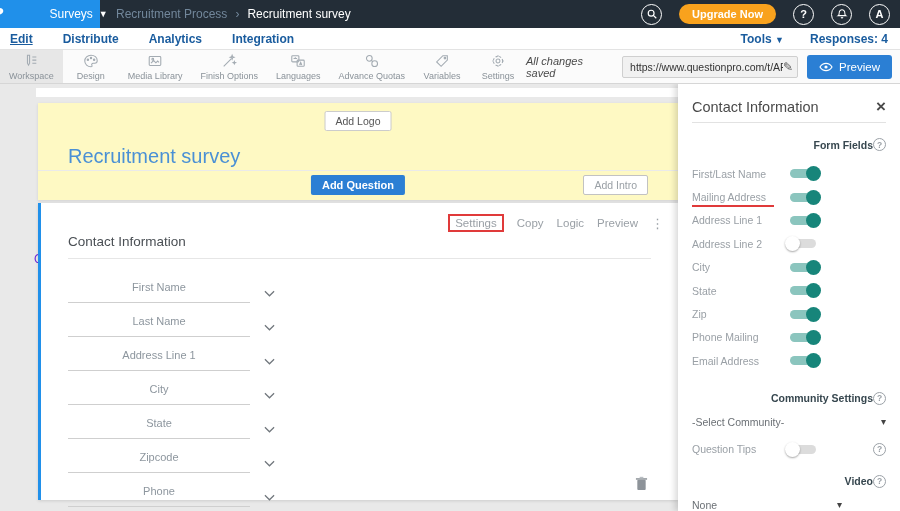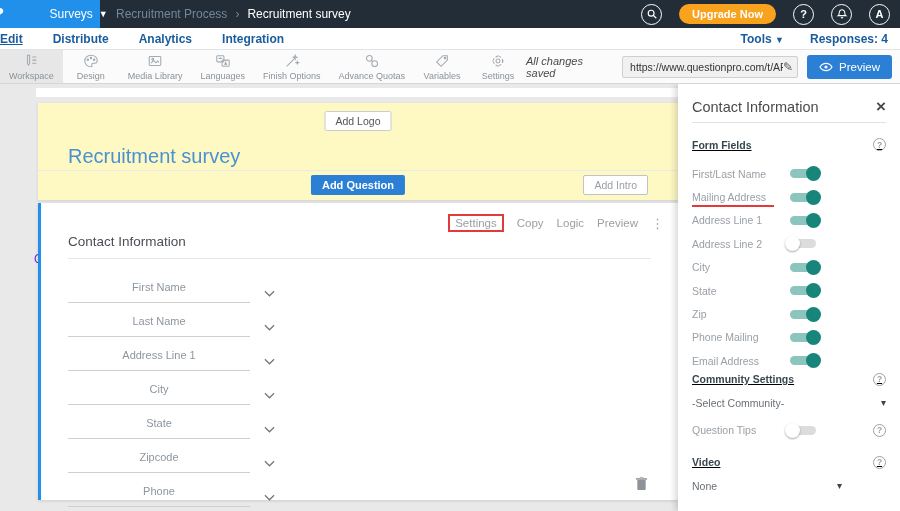--- a/index.html
+++ b/index.html
@@ -14,21 +14,21 @@
   .brand .app-label { font-size:12px;margin-left:40px; }
   .brand .caret { font-size:9px; }
   .crumbs { margin-left:16px; font-size:12px; color:#72879b; display:flex; gap:8px; align-items:center; }
   .crumbs .current { color:#fff; }
   .top-right { margin-left:auto; display:flex; align-items:center; gap:17px; padding-right:10px; }
   .circle-btn { width:21px; height:21px; border:1.6px solid #fff; border-radius:50%; color:#fff; font-size:11px; font-weight:bold; display:flex; align-items:center; justify-content:center; cursor:pointer; }
   .upgrade { background:var(--orange,#f9a21d); color:#fff; font-size:11px; font-weight:bold; padding:4px 13px; border-radius:12px; cursor:pointer; }
 
   
   .navrow { height:22px; background:#fff; display:flex; align-items:center; border-bottom:1px solid #e3e3e3; }
-  .nav-items { display:flex; gap:30px; }
+  .nav-items { display:flex; gap:30px; margin-left:10px; }
   .nav-item { font-size:12px; font-weight:bold; color:var(--link-blue,#1a5c9e); cursor:pointer; }
   .nav-item.active { text-decoration:underline; }
   .nav-right { margin-left:auto; display:flex; gap:26px; margin-right:12px; align-items:center; font-size:12px; font-weight:bold; color:var(--link-blue,#1a5c9e); }
   .nav-right .caret { font-size:9px; }
 
   
   .toolbar { height:34px; background:#fbfbfb; border-bottom:1px solid #d6d6d6; display:flex; align-items:stretch; }
   .tb-tabs { display:flex; }
   .tb-tab { display:flex; flex-direction:column; align-items:center; justify-content:center; gap:2px; padding:2px 9px 2px; cursor:pointer; min-width:56px; }
   .tb-tab.active { background:#e7e7e7; }
@@ -70,32 +70,32 @@
   .f-chevron svg { width:11px; height:7px; stroke:#70767c; fill:none; stroke-width:1.3; }
   .trash { position:absolute; right:30px; bottom:9px; cursor:pointer; }
   .trash svg { width:13px; height:15px; }
 
   
   .panel { position:absolute; right:0; top:0; width:222px; height:427px; background:#fff; box-shadow:-3px 0 6px rgba(0,0,0,.15); padding:0 14px; overflow:hidden; }
   .p-header { display:flex; align-items:center; justify-content:space-between; padding-top:11px; height:34px; }
   .p-title { font-size:14.5px; color:#4a4a4a; }
   .p-close { font-size:17px; font-weight:bold; color:#4a4a4a; cursor:pointer; line-height:1; }
   .p-divider { border-top:1px solid #e2e2e2; margin-top:4px; }
-  .sec-head { display:flex; align-items:center; justify-content:space-between;text-decoration:underline; }
+  .sec-head { display:flex; align-items:center; justify-content:flex-end; }
   .sec-head.ff { margin:15px 0 11px; }
   .sec-label { font-size:10.5px; font-weight:bold; color:#37474f; }
   .help { width:13px; height:13px; border:1.3px solid #9ba1a7; border-radius:50%; color:#9ba1a7; font-size:8.5px; font-weight:bold; display:flex; align-items:center; justify-content:center; cursor:pointer; }
   .t-row { display:flex; align-items:center; height:23.4px; }
   .t-label { font-size:10.5px; color:#9aa0a6; width:98px; position:relative; }
   .t-label.annotated::after { content:""; position:absolute; left:0; bottom:-4px; width:82px; height:2.5px; background:var(--annotation-red,#e03a3a); }
   .toggle { position:relative; width:26px; height:9px; border-radius:5px; background:var(--teal-track,#8bc5be); cursor:pointer; flex:0 0 auto; }
   .toggle::after { content:""; position:absolute; width:15px; height:15px; border-radius:50%; background:var(--teal-knob,#17857a); top:-3px; right:-5px; }
   .toggle.off { background:#dcdcdc; }
   .toggle.off::after { background:#fff; right:auto; left:-5px; box-shadow:0 1px 2px rgba(0,0,0,.35); }
-  .sec-head.community { }
+  .sec-head.community { margin-top:19px; }
   .select-row { display:flex; align-items:center; justify-content:space-between; margin-top:11px; cursor:pointer; }
   .select-value { font-size:10.5px; color:#6b7075; }
   .select-caret { font-size:10px; color:#444; }
   .tips-row { display:flex; align-items:center; margin-top:15px; }
   .tips-row .help { margin-left:auto; }
   .sec-head.video { margin-top:19px; }
   .select-row.video-select { width:150px; }
 </style>
 </head>
 <body>
@@ -175,37 +175,37 @@
             <rect x="2.5" y="4" width="13" height="10" rx="1"></rect>
             <path d="M4.5 11.5l3-3 2.5 2.5 2-2 1.5 1.5"></path>
             <circle cx="6.5" cy="7" r="1"></circle>
           </svg>
         </span>
         <span class="tb-label">Media Library</span>
       </div>
       <div class="tb-tab">
         <span class="icon tb-icon">
           <svg viewBox="0 0 18 18">
+            <path d="M3 15L11.5 6.5"></path>
+            <path d="M12.5 2.5l.6 1.6 1.6.6-1.6.6-.6 1.6-.6-1.6-1.6-.6 1.6-.6z"></path>
+            <path d="M15 9.5l.4 1 1 .4-1 .4-.4 1-.4-1-1-.4 1-.4z"></path>
+          </svg>
+        </span>
+        <span class="tb-label">Finish Options</span>
+      </div>
+      <div class="tb-tab">
+        <span class="icon tb-icon">
+          <svg viewBox="0 0 18 18">
             <rect x="2" y="3" width="8" height="7" rx="1"></rect>
             <rect x="8" y="8" width="8" height="7" rx="1"></rect>
             <path d="M4 6.2h4M6 4.8v1.4"></path>
             <path d="M10.8 13.5l1.2-3 1.2 3M11.2 12.6h1.6"></path>
           </svg>
         </span>
         <span class="tb-label">Languages</span>
-      </div>
-      <div class="tb-tab">
-        <span class="icon tb-icon">
-          <svg viewBox="0 0 18 18">
-            <path d="M3 15L11.5 6.5"></path>
-            <path d="M12.5 2.5l.6 1.6 1.6.6-1.6.6-.6 1.6-.6-1.6-1.6-.6 1.6-.6z"></path>
-            <path d="M15 9.5l.4 1 1 .4-1 .4-.4 1-.4-1-1-.4 1-.4z"></path>
-          </svg>
-        </span>
-        <span class="tb-label">Finish Options</span>
       </div>
       <div class="tb-tab">
         <span class="icon tb-icon">
           <svg viewBox="0 0 18 18">
             <circle cx="6" cy="6" r="3.2"></circle>
             <circle cx="12" cy="12" r="3.2"></circle>
             <path d="M8.2 8.2l1.6 1.6"></path>
           </svg>
         </span>
         <span class="tb-label">Advance Quotas</span>

